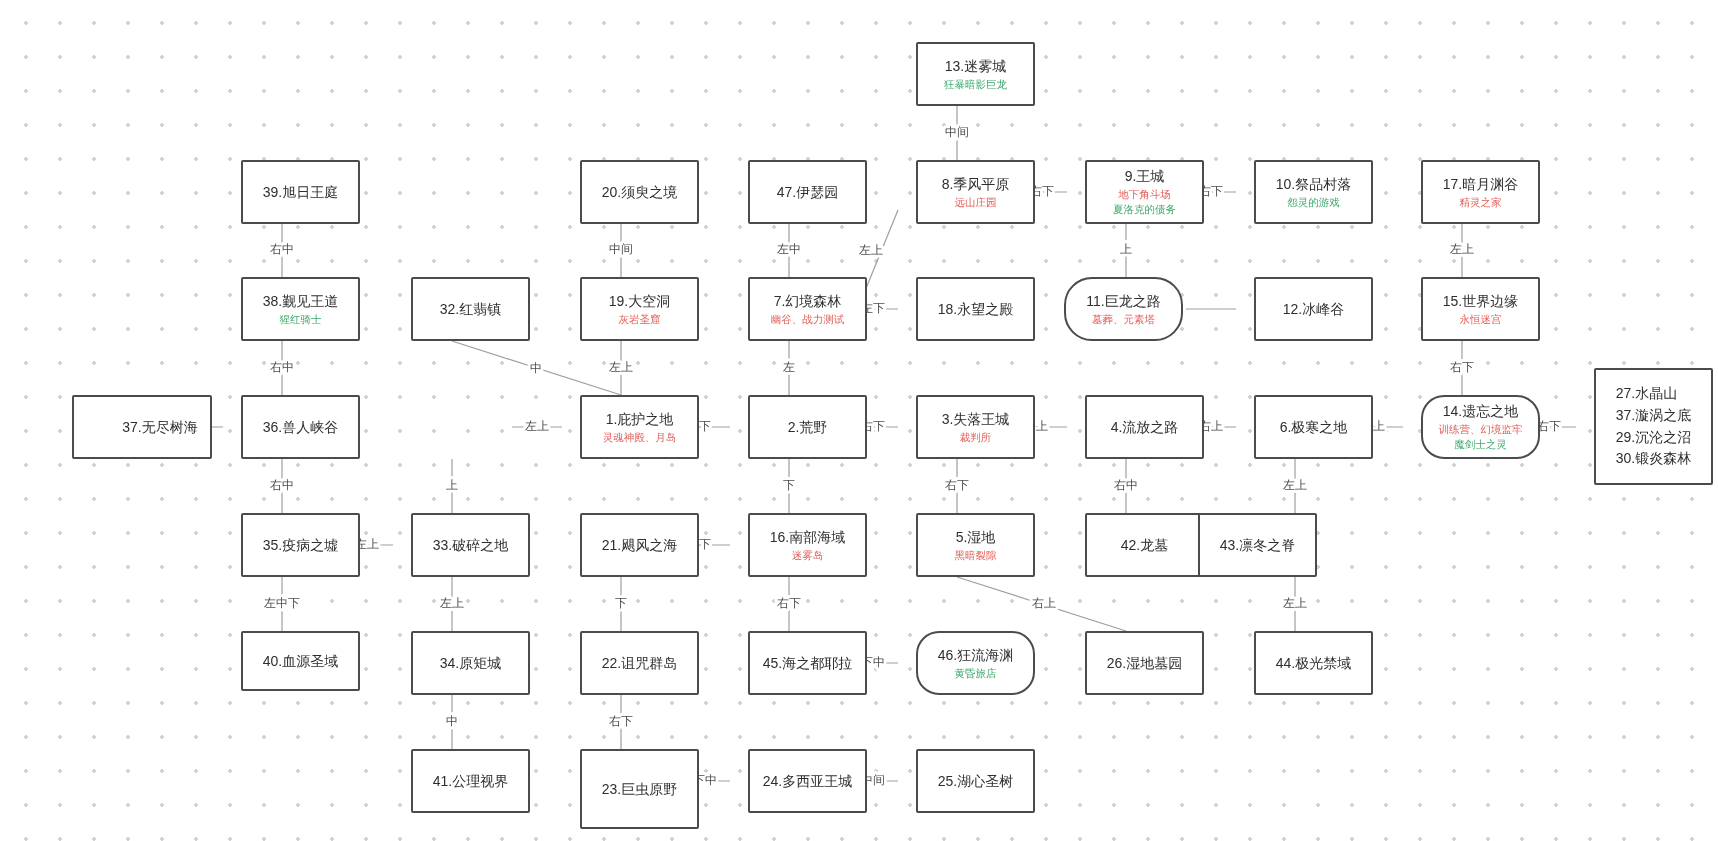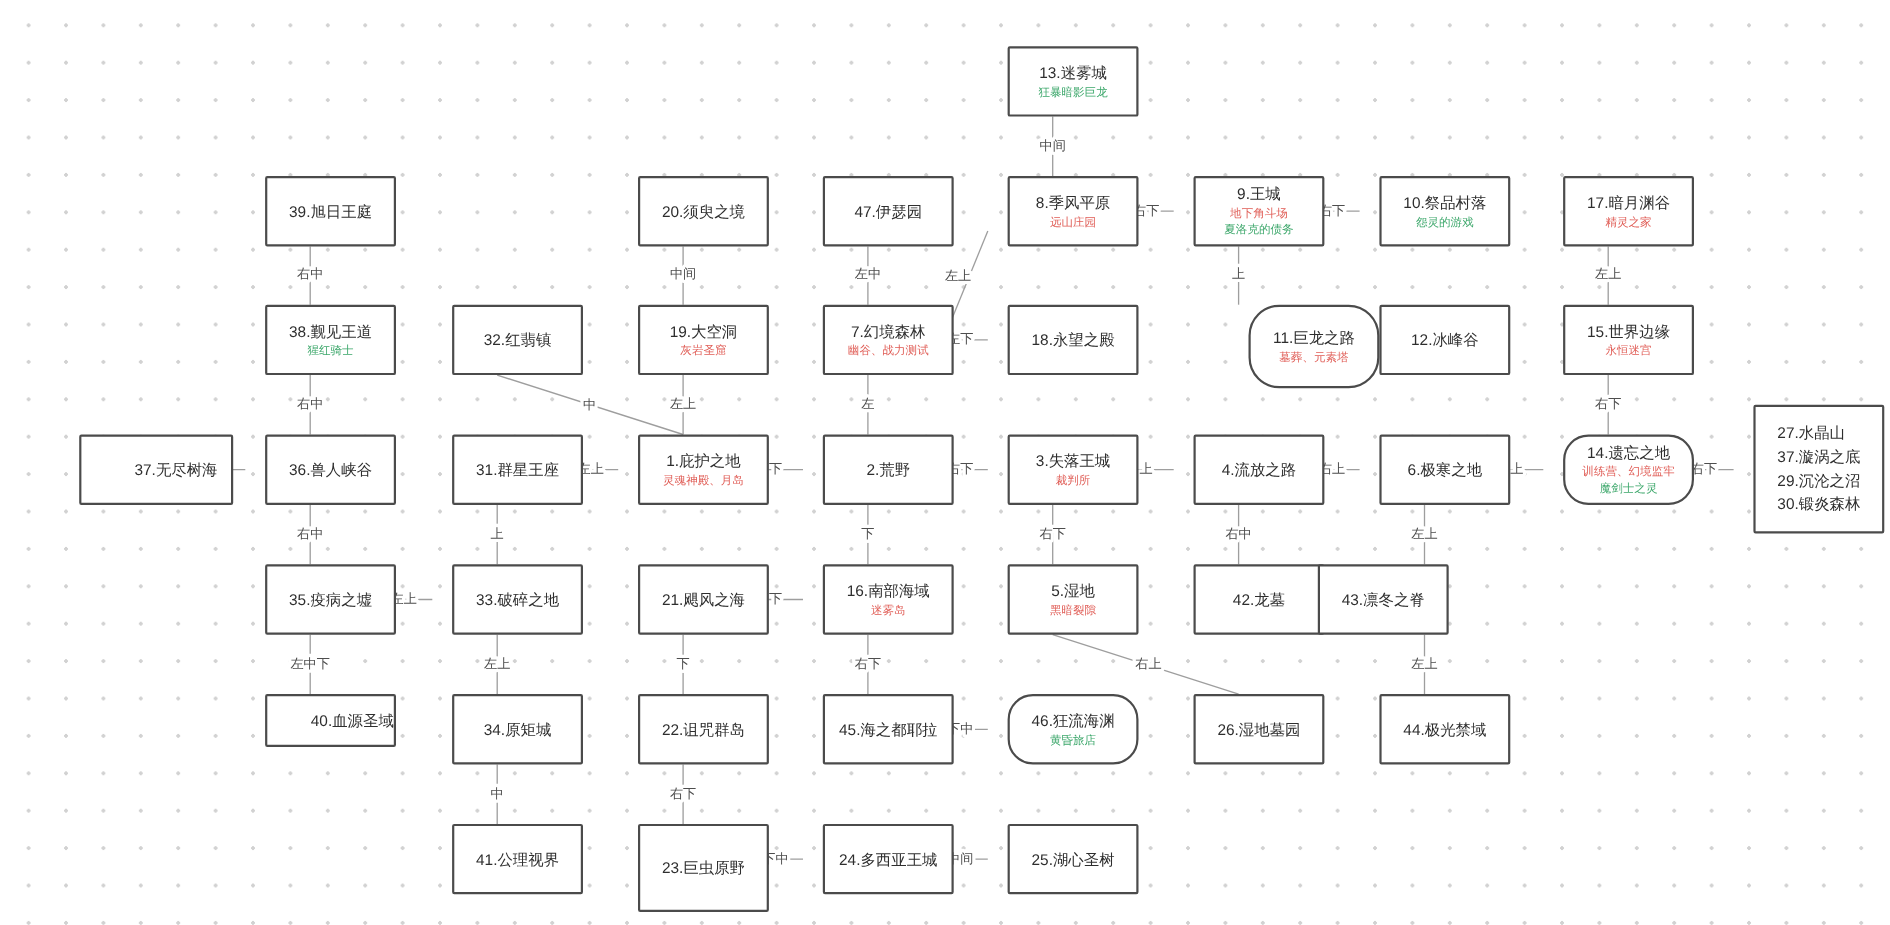--- a/index.html
+++ b/index.html
@@ -172,39 +172,36 @@
       <div class="title">19.大空洞</div>
       <div class="sub sub-red">灰岩圣窟</div>
     </div>
     <div class="node" style="left: 730px; top: 277px; width: 119px; height: 64px;">
       <div class="title">7.幻境森林</div>
       <div class="sub sub-red">幽谷、战力测试</div>
     </div>
     <div class="node" style="left: 898px; top: 277px; width: 119px; height: 64px;">
       <div class="title">18.永望之殿</div>
     </div>
-    <div class="node" style="left: 1117px; top: 277px; width: 119px; height: 76px; border-radius: 28px;">
+    <div class="node" style="left: 1046px; top: 277px; width: 119px; height: 64px; border-radius: 28px;">
       <div class="title">11.巨龙之路</div>
       <div class="sub sub-red">墓葬、元素塔</div>
     </div>
     <div class="node" style="left: 1236px; top: 277px; width: 119px; height: 64px;">
       <div class="title">12.冰峰谷</div>
     </div>
     <div class="node" style="left: 1403px; top: 277px; width: 119px; height: 64px;">
       <div class="title">15.世界边缘</div>
       <div class="sub sub-red">永恒迷宫</div>
     </div>
     <div class="node" style="left: 54px; top: 395px; width: 140px; height: 64px; padding-left: 36px;">
       <div class="title">37.无尽树海</div>
     </div>
     <div class="node" style="left: 223px; top: 395px; width: 119px; height: 64px;">
       <div class="title">36.兽人峡谷</div>
-    </div>
-    <div class="node" style="left: 393px; top: 395px; width: 119px; height: 64px;">
-      <div class="title">31.群星王座</div>
     </div>
     <div class="node" style="left: 562px; top: 395px; width: 119px; height: 64px;">
       <div class="title">1.庇护之地</div>
       <div class="sub sub-red">灵魂神殿、月岛</div>
     </div>
     <div class="node" style="left: 730px; top: 395px; width: 119px; height: 64px;">
       <div class="title">2.荒野</div>
     </div>
     <div class="node" style="left: 898px; top: 395px; width: 119px; height: 64px;">
       <div class="title">3.失落王城</div>
@@ -245,21 +242,21 @@
     <div class="node" style="left: 898px; top: 513px; width: 119px; height: 64px;">
       <div class="title">5.湿地</div>
       <div class="sub sub-red">黑暗裂隙</div>
     </div>
     <div class="node" style="left: 1067px; top: 513px; width: 119px; height: 64px;">
       <div class="title">42.龙墓</div>
     </div>
     <div class="node" style="left: 1180px; top: 513px; width: 119px; height: 64px;">
       <div class="title">43.凛冬之脊</div>
     </div>
-    <div class="node" style="left: 223px; top: 631px; width: 119px; height: 48px; align-items: flex-end;">
+    <div class="node" style="left: 223px; top: 631px; width: 119px; height: 60px;">
       <div class="title">40.血源圣域</div>
     </div>
     <div class="node" style="left: 393px; top: 631px; width: 119px; height: 64px;">
       <div class="title">34.原矩城</div>
     </div>
     <div class="node" style="left: 562px; top: 631px; width: 119px; height: 64px;">
       <div class="title">22.诅咒群岛</div>
     </div>
     <div class="node" style="left: 730px; top: 631px; width: 119px; height: 64px;">
       <div class="title">45.海之都耶拉</div>

